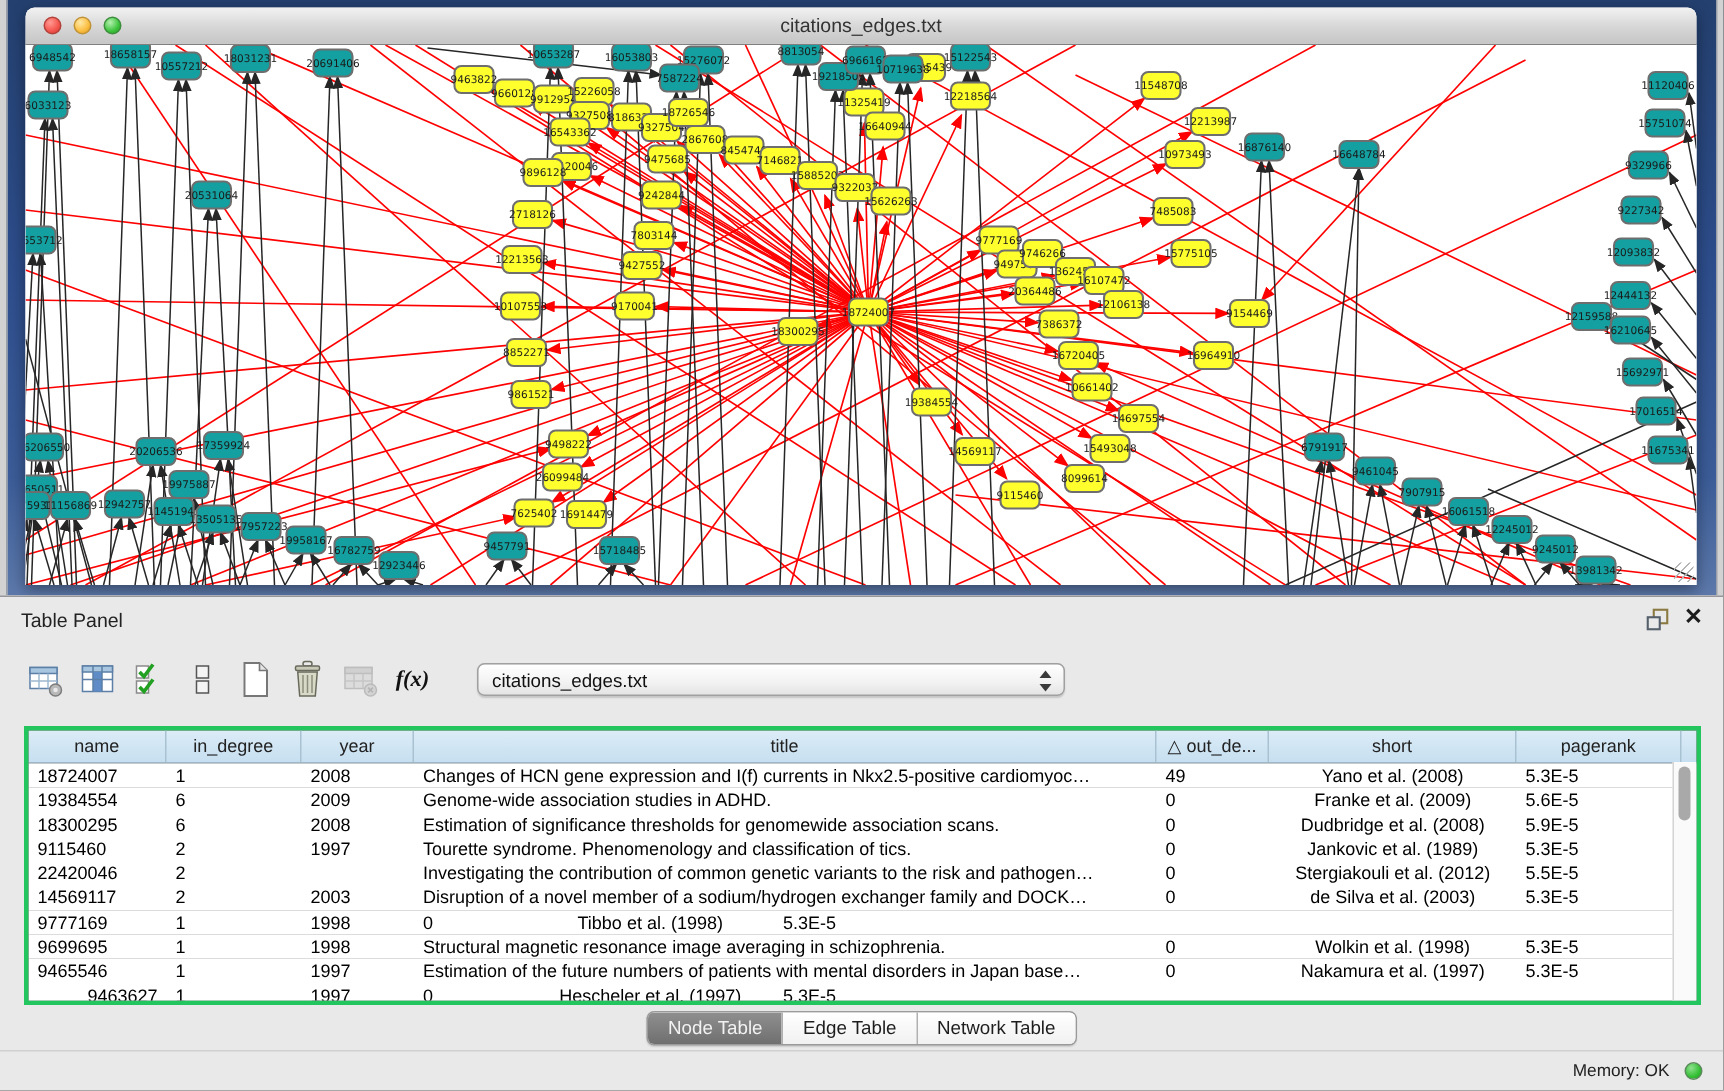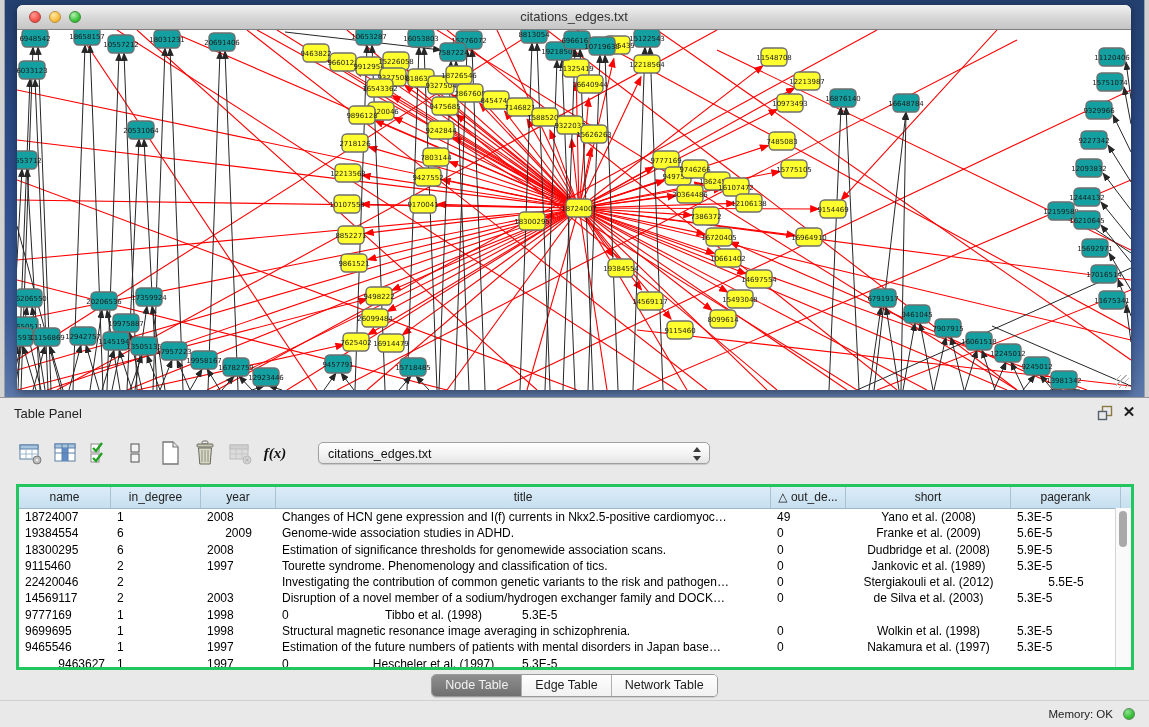--- a/index.html
+++ b/index.html
@@ -864,21 +864,21 @@
             <div class="tcell" style="width: 90px; text-align: left;">1</div>
             <div class="tcell" style="width: 75px; text-align: left;">2008</div>
             <div class="tcell" style="width: 495px; text-align: left;">Changes of HCN gene expression and I(f) currents in Nkx2.5-positive cardiomyoc…</div>
             <div class="tcell" style="width: 75px; text-align: left;">49</div>
             <div class="tcell" style="width: 165px; text-align: center;">Yano et al. (2008)</div>
             <div class="tcell" style="width: 110px; text-align: left;">5.3E-5</div>
           </div>
           <div class="trow">
             <div class="tcell" style="width: 92px; text-align: left;">19384554</div>
             <div class="tcell" style="width: 90px; text-align: left;">6</div>
-            <div class="tcell" style="width: 75px; text-align: center;">2009</div>
+            <div class="tcell" style="width: 75px; text-align: left;">2009</div>
             <div class="tcell" style="width: 495px; text-align: left;">Genome-wide association studies in ADHD.</div>
             <div class="tcell" style="width: 75px; text-align: left;">0</div>
             <div class="tcell" style="width: 165px; text-align: center;">Franke et al. (2009)</div>
             <div class="tcell" style="width: 110px; text-align: left;">5.6E-5</div>
           </div>
           <div class="trow">
             <div class="tcell" style="width: 92px; text-align: left;">18300295</div>
             <div class="tcell" style="width: 90px; text-align: left;">6</div>
             <div class="tcell" style="width: 75px; text-align: left;">2008</div>
             <div class="tcell" style="width: 495px; text-align: left;">Estimation of significance thresholds for genomewide association scans.</div>
@@ -895,21 +895,21 @@
             <div class="tcell" style="width: 165px; text-align: center;">Jankovic et al. (1989)</div>
             <div class="tcell" style="width: 110px; text-align: left;">5.3E-5</div>
           </div>
           <div class="trow">
             <div class="tcell" style="width: 92px; text-align: left;">22420046</div>
             <div class="tcell" style="width: 90px; text-align: left;">2</div>
             <div class="tcell" style="width: 75px; text-align: left; margin-top: 16px;">2012</div>
             <div class="tcell" style="width: 495px; text-align: left;">Investigating the contribution of common genetic variants to the risk and pathogen…</div>
             <div class="tcell" style="width: 75px; text-align: left;">0</div>
             <div class="tcell" style="width: 165px; text-align: center;">Stergiakouli et al. (2012)</div>
-            <div class="tcell" style="width: 110px; text-align: center;">5.5E-5</div>
+            <div class="tcell" style="width: 110px; text-align: left;">5.5E-5</div>
           </div>
           <div class="trow">
             <div class="tcell" style="width: 92px; text-align: left;">14569117</div>
             <div class="tcell" style="width: 90px; text-align: left;">2</div>
             <div class="tcell" style="width: 75px; text-align: left;">2003</div>
             <div class="tcell" style="width: 495px; text-align: left;">Disruption of a novel member of a sodium/hydrogen exchanger family and DOCK…</div>
             <div class="tcell" style="width: 75px; text-align: left;">0</div>
             <div class="tcell" style="width: 165px; text-align: center;">de Silva et al. (2003)</div>
             <div class="tcell" style="width: 110px; text-align: left;">5.3E-5</div>
           </div>

